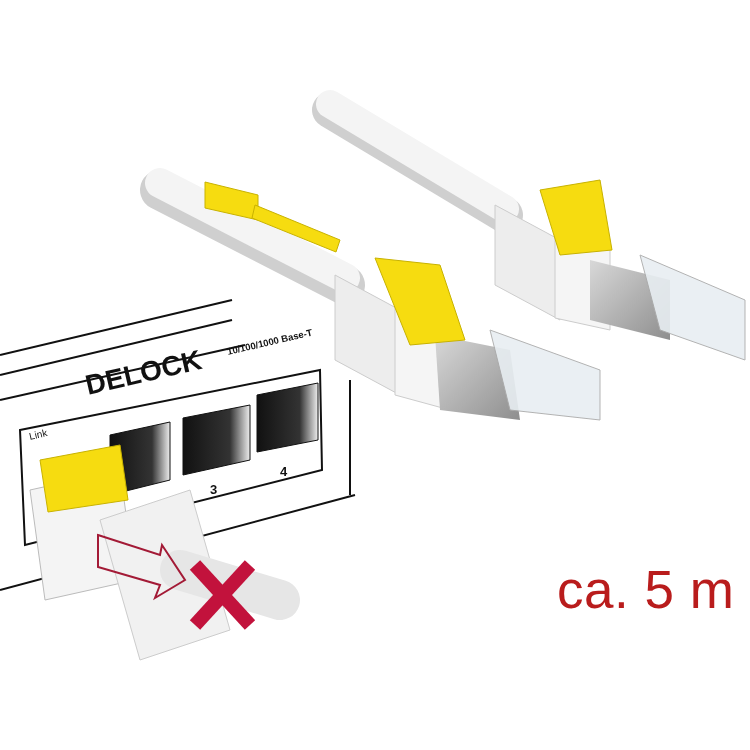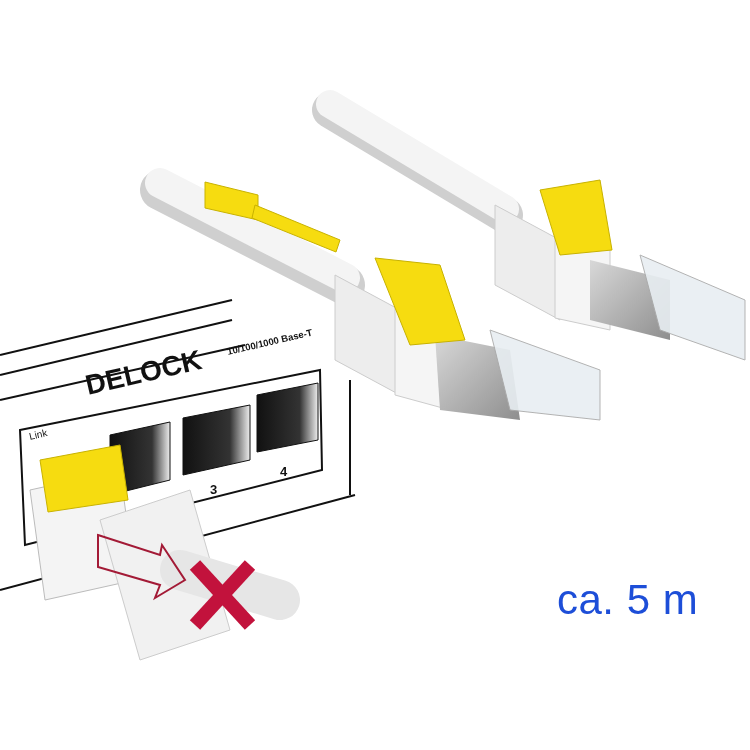--- a/index.html
+++ b/index.html
@@ -1,18 +1,18 @@
 <!DOCTYPE html>
 <html><head>
 <meta charset="utf-8">
 <style>
   html,body{margin:0;padding:0;background:#fff;}
   .stage{position:relative;width:750px;height:750px;overflow:hidden;background:#fff;font-family:"Liberation Sans",sans-serif;}
   svg{position:absolute;left:0;top:0;}
-  .caption{position:absolute;left:557px;top:576px;font-size:42px;color:#1d4ed8;letter-spacing:0.5px;font-family:"Liberation Sans",sans-serif;}
+  .caption{position:absolute;left:557px;top:559px;font-size:53px;color:#b91c1c;letter-spacing:0.5px;font-family:"Liberation Sans",sans-serif;}
 </style>
 </head>
 <body>
 
 <div class="stage">
 <svg width="750" height="750" viewBox="0 0 750 750">
   <defs>
     <linearGradient id="cab" x1="0" y1="0" x2="0" y2="1">
       <stop offset="0" stop-color="#ffffff"></stop>
           <stop offset="0.6" stop-color="#eeeeee"></stop>

